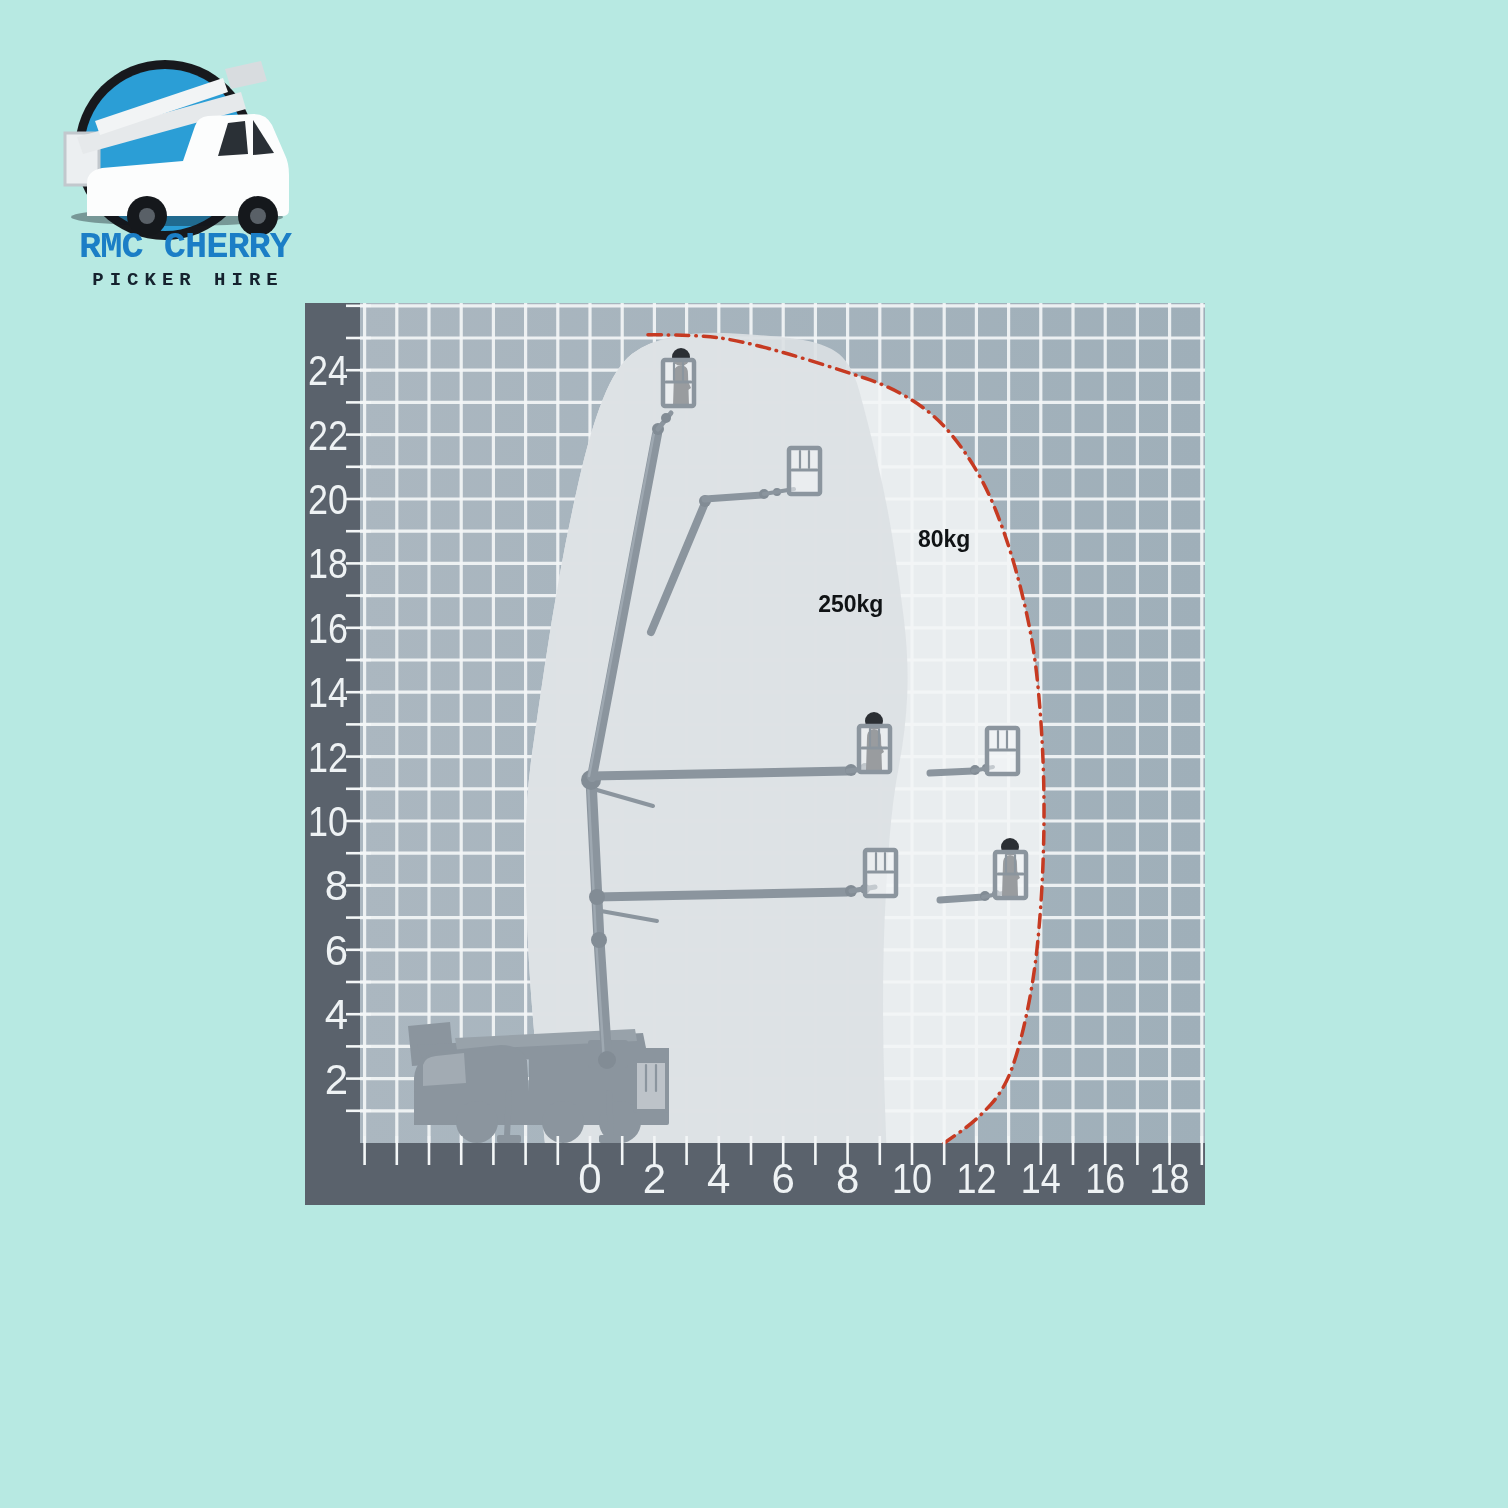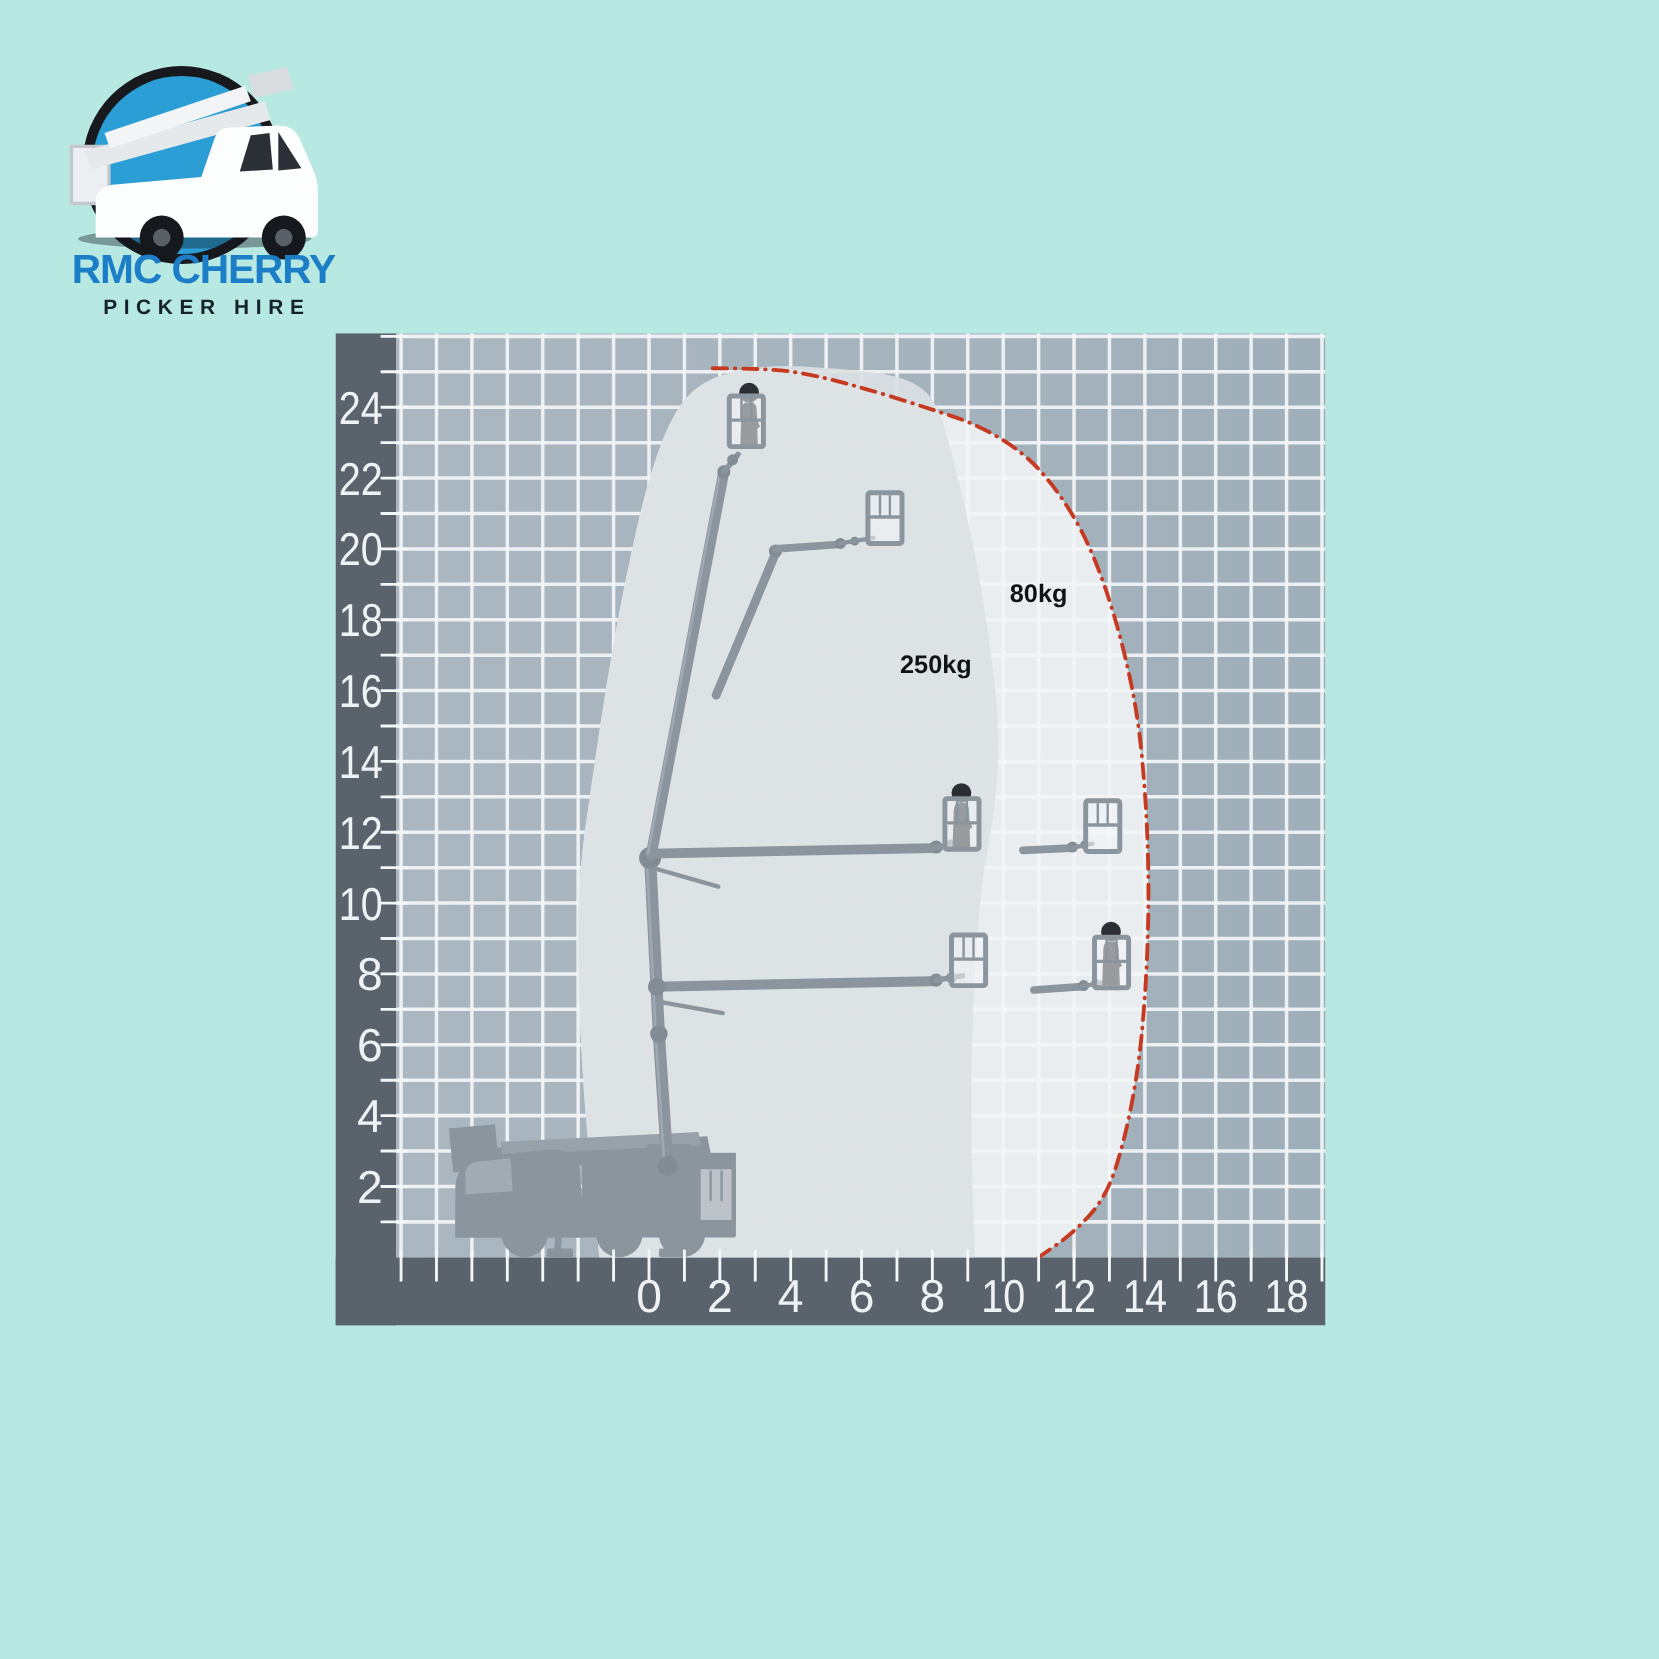--- a/index.html
+++ b/index.html
@@ -1,21 +1,21 @@
 <!DOCTYPE html>
 <html><head>
 <meta charset="utf-8">
 <style>
   html,body{margin:0;padding:0;}
   body{
     width:1508px;height:1508px;position:relative;overflow:hidden;
     background:#b7e9e2;
     font-family:"Liberation Sans", sans-serif;
   }
-  .logo-wrap{position:absolute;left:55px;top:35px;width:280px;height:260px;}
+  .logo-wrap{position:absolute;left:55px;top:35px;width:280px;height:260px;font-family:Liberation Mono, monospace;}
   .chart-wrap{position:absolute;left:305px;top:303px;width:900px;height:902px;}
   svg{display:block;}
   text{user-select:none;}
   .axis-label{fill:#eef2f4;font-size:42px;}
   .zone-label{fill:#101315;font-size:23px;font-weight:bold;}
   .logo-line1{font-weight:bold;font-size:37px;letter-spacing:-1px;}
   .logo-line2{font-weight:bold;font-size:19px;letter-spacing:6px;}
 </style>
 </head>
 <body>

